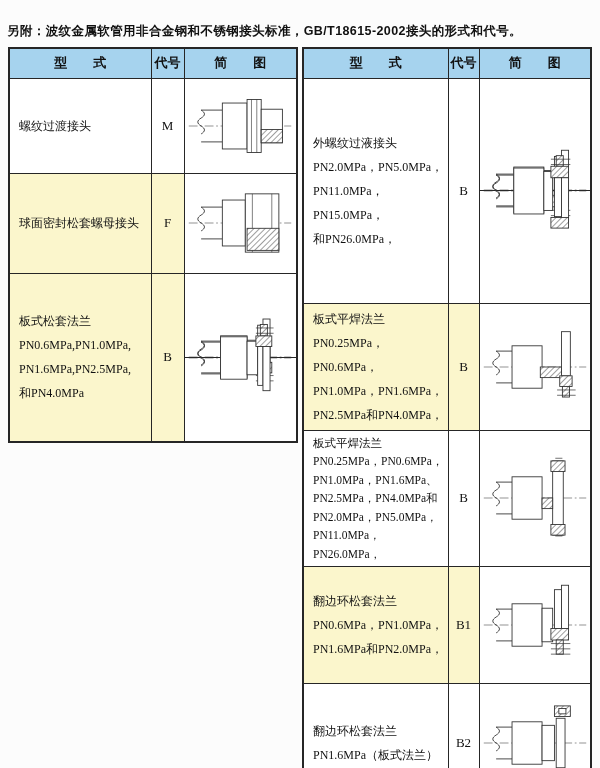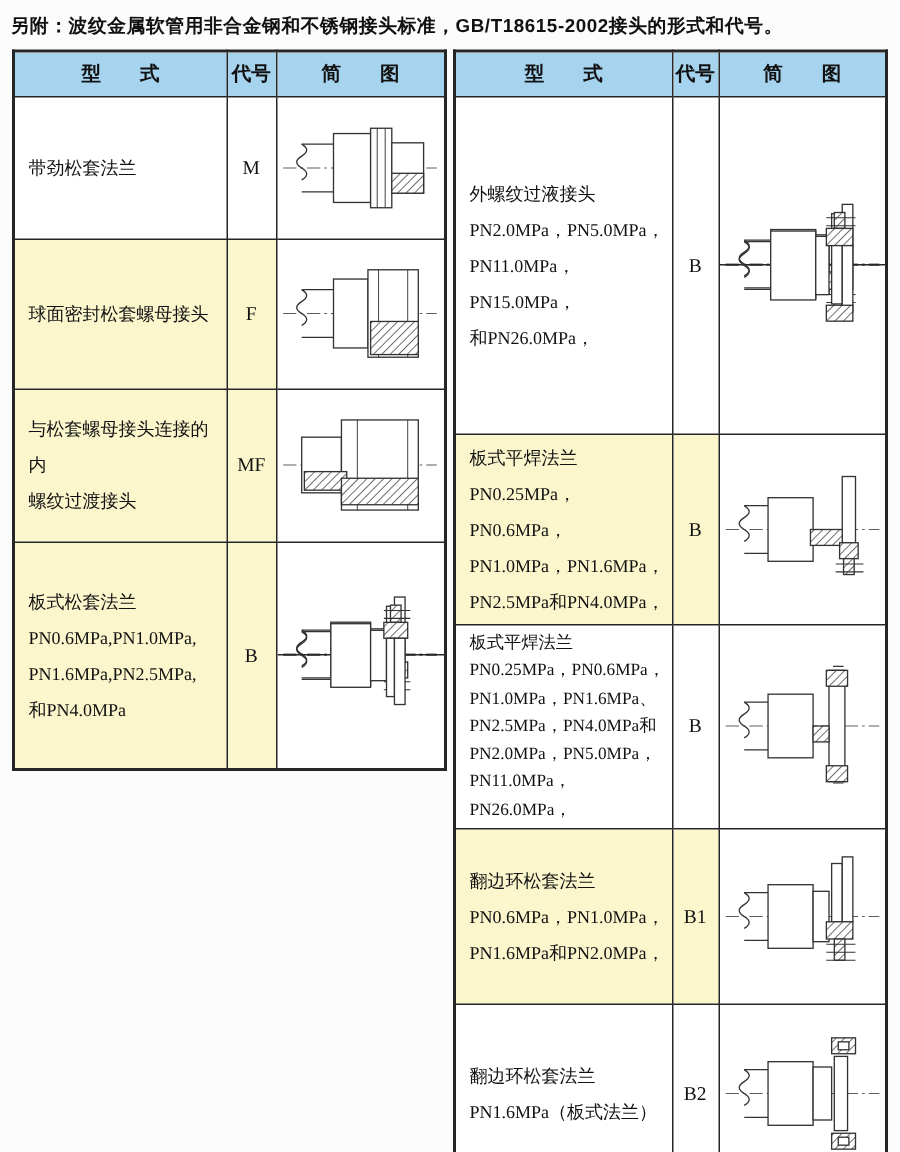--- a/index.html
+++ b/index.html
@@ -12,21 +12,21 @@
   *{box-sizing:border-box;}
   html,body{margin:0;padding:0;}
   body{
     width:600px;height:768px;overflow:hidden;
     background:var(--page-bg);color:var(--ink);
     font-family:"Liberation Serif",serif;
   }
   .title{
     font-family:"Liberation Sans",sans-serif;
     font-weight:bold;font-size:12.5px;
-    padding:9px 6px 7px 7px;letter-spacing:.4px;
+    padding:23px 6px 7px 7px;letter-spacing:.4px;
     white-space:nowrap;
   }
   .tables{display:flex;gap:4px;margin:0 8px;align-items:flex-start;}
   table.t{
     border-collapse:collapse;table-layout:fixed;width:290px;
     border:2px solid var(--border);
     background:#fff;
   }
   .t td,.t th{border:1px solid var(--border);vertical-align:middle;overflow:hidden;padding:0;}
   .t th{
@@ -70,21 +70,21 @@
         <col style="width:33px">
         <col>
       </colgroup>
     <tbody>
       <tr style="height:30px">
         <th>型　　式</th>
         <th>代号</th>
         <th>简　　图</th>
       </tr>
       <tr style="height:95px">
-        <td class="type">带劲松套法兰</td>
+        <td class="type">螺纹过渡接头</td>
         <td class="code">M</td>
         <td class="dcell">
           <div class="diag">
               <svg viewBox="0 0 120 92" width="106" height="82" fill="none" stroke="#333" stroke-width="1" xmlns="http://www.w3.org/2000/svg">
                 <path d="M2 46 H118" stroke-width="0.6" stroke-dasharray="10 3 2 3" fill="none"></path>
                 <path d="M16 28 c5 3 5 6 0 9 c-5 3 -5 6 0 9 c5 3 5 6 0 9" stroke-width="1" fill="none"></path>
                 <path d="M16 28 H40 M16 64 H40" stroke-width="1" fill="none"></path>
                 <rect x="40" y="20" width="28" height="52" fill="#fff"></rect>
                 <rect x="68" y="16" width="16" height="60" fill="#fff"></rect>
                 <path d="M73 16 V76 M79 16 V76" stroke-width="0.7" fill="none"></path>
@@ -104,38 +104,21 @@
                 <path d="M16 28 c5 3 5 6 0 9 c-5 3 -5 6 0 9 c5 3 5 6 0 9" stroke-width="1" fill="none"></path>
                 <path d="M16 28 H40 M16 64 H40" stroke-width="1" fill="none"></path>
                 <rect x="40" y="20" width="26" height="52" fill="#fff"></rect>
                 <rect x="66" y="13" width="38" height="66" fill="#fff"></rect>
                 <path d="M74 13 V79 M96 13 V79" stroke-width="0.7" fill="none"></path>
                 <rect x="68" y="52" width="36" height="25" fill="url(#ht)"></rect>
               </svg>
             </div>
         </td>
       </tr>
-      <tr style="height:102px">
-        <td class="type hl">与松套螺母接头连接的内
-螺纹过渡接头</td>
-        <td class="code hl">MF</td>
-        <td class="dcell">
-          <div class="diag">
-              <svg viewBox="0 0 120 92" width="106" height="82" fill="none" stroke="#333" stroke-width="1" xmlns="http://www.w3.org/2000/svg">
-                <path d="M2 46 H118" stroke-width="0.6" stroke-dasharray="10 3 2 3" fill="none"></path>
-                <rect x="16" y="25" width="30" height="42" fill="#fff"></rect>
-                <rect x="46" y="12" width="58" height="68" fill="#fff"></rect>
-                <path d="M58 12 V80 M96 12 V80" stroke-width="0.7" fill="none"></path>
-                <rect x="18" y="51" width="32" height="14" fill="url(#ht)"></rect>
-                <rect x="46" y="56" width="58" height="20" fill="url(#ht)"></rect>
-              </svg>
-            </div>
-        </td>
-      </tr>
-      <tr style="height:152px">
+      <tr style="height:169px">
         <td class="type hl">板式松套法兰
 PN0.6MPa,PN1.0MPa,
 PN1.6MPa,PN2.5MPa,
 和PN4.0MPa</td>
         <td class="code hl">B</td>
         <td class="dcell">
           <div class="diag-stack">
             <div class="diag">
                 <svg viewBox="0 0 120 92" width="106" height="82" fill="none" stroke="#333" stroke-width="1" xmlns="http://www.w3.org/2000/svg">
                   <path d="M2 46 H118" stroke-width="0.6" stroke-dasharray="10 3 2 3" fill="none"></path>

